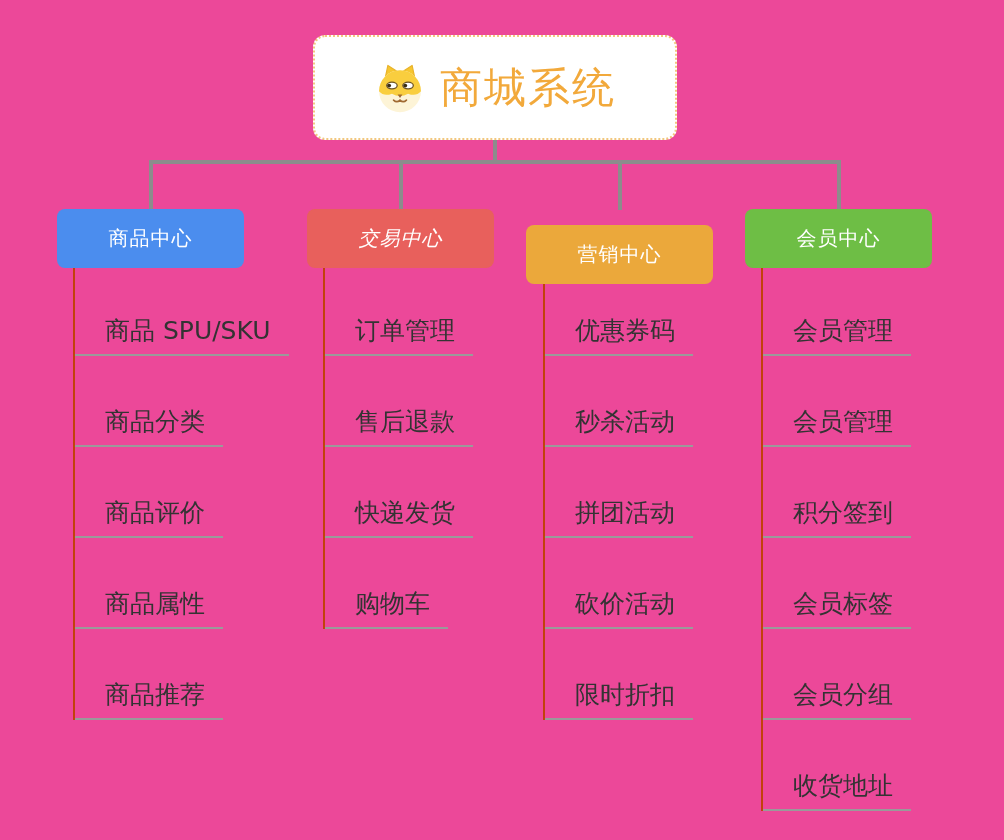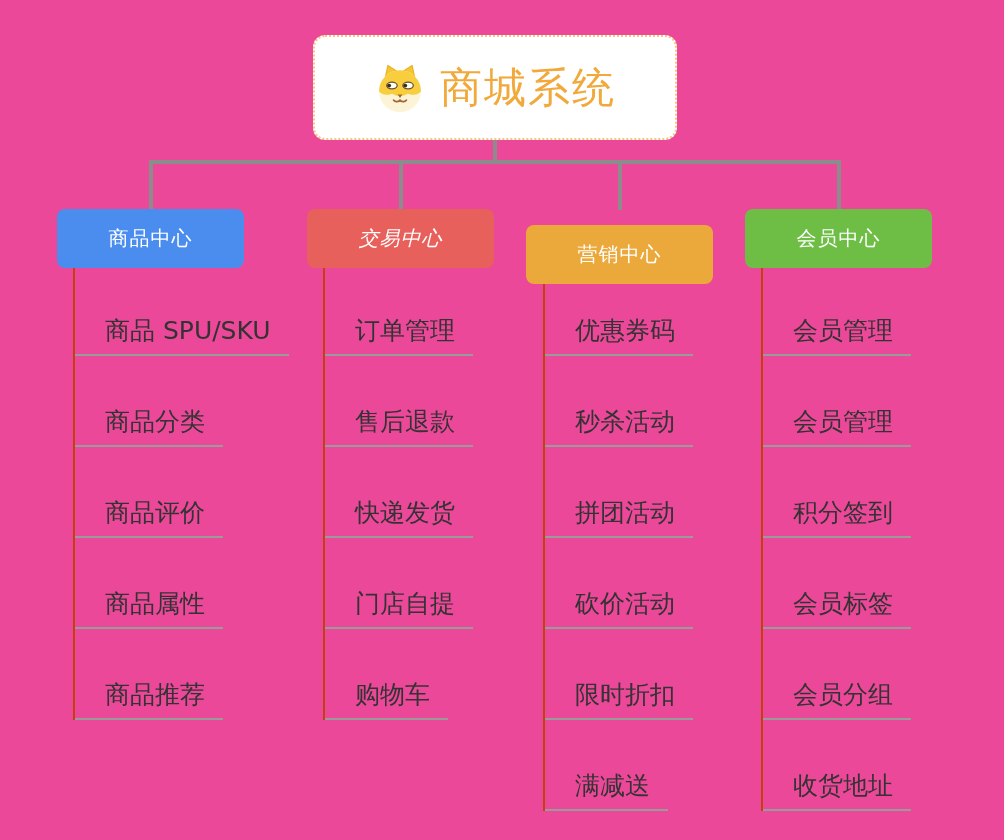--- a/index.html
+++ b/index.html
@@ -138,45 +138,39 @@
     <div class="item">
         <span>订单管理</span>
       </div>
     <div class="item">
         <span>售后退款</span>
       </div>
     <div class="item">
         <span>快递发货</span>
       </div>
     <div class="item">
-        <span>门店自提</span>
-      </div>
-    <div class="item">
         <span>购物车</span>
       </div>
   </div>
 
   <div class="col" style="left:543px">
     <div class="item">
         <span>优惠券码</span>
       </div>
     <div class="item">
         <span>秒杀活动</span>
       </div>
     <div class="item">
         <span>拼团活动</span>
       </div>
     <div class="item">
         <span>砍价活动</span>
       </div>
     <div class="item">
         <span>限时折扣</span>
-      </div>
-    <div class="item">
-        <span>满减送</span>
       </div>
   </div>
 
   <div class="col" style="left:761px">
     <div class="item">
         <span>会员管理</span>
       </div>
     <div class="item">
         <span>会员管理</span>
       </div>

